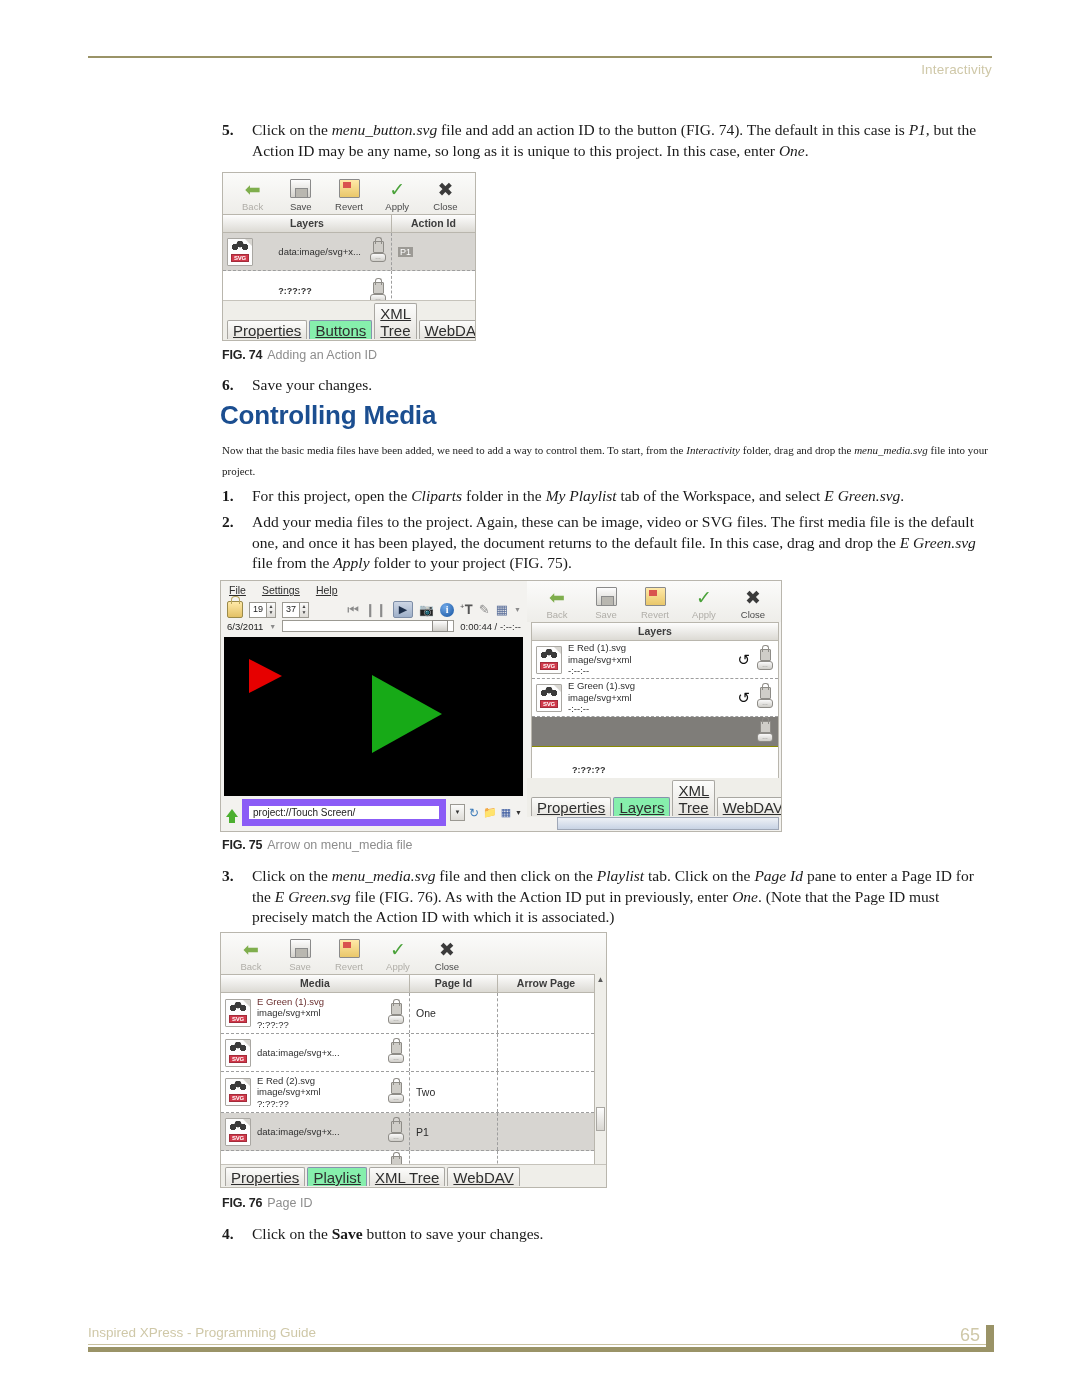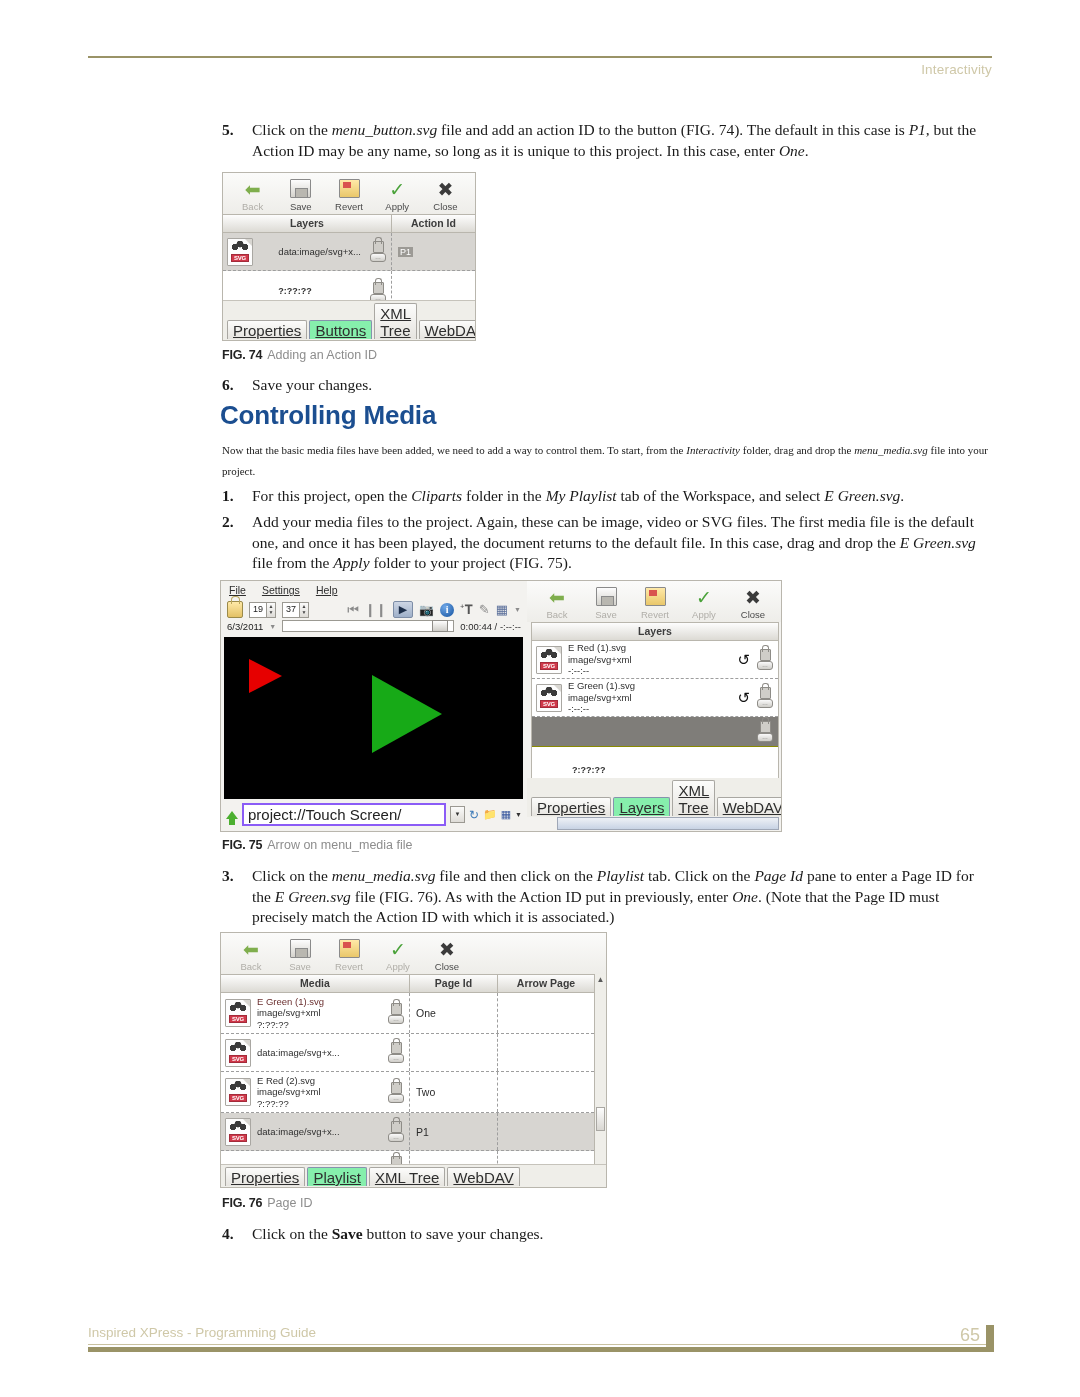--- a/index.html
+++ b/index.html
@@ -351,22 +351,22 @@
     padding:3px 5px;background:#f3f2ef;
   }
   .uparrow{
     width:0;height:0;border-left:6px solid transparent;border-right:6px solid transparent;
     border-bottom:8px solid #4caf30;position:relative;
   }
   .uparrow::after{
     content:"";position:absolute;left:-3px;top:8px;width:6px;height:6px;background:#4caf30;
   }
   .pathinput{
-    flex:1;background:#fff;border:2px solid #8b5cf6;
-    font-size:15px;padding:1px 4px;color:#222;
+    flex:1;background:#fff;border:7px solid #8b5cf6;
+    font-size:10px;padding:1px 4px;color:#222;
   }
   .ddbtn{
     width:13px;height:15px;background:linear-gradient(#fbfbfa,#dedcd7);
     border:1px solid #9b9992;font-size:6px;text-align:center;line-height:15px;color:#333;
   }
 </style>
 </head>
 <body>
 
 <div class="page-header-rule"></div>

